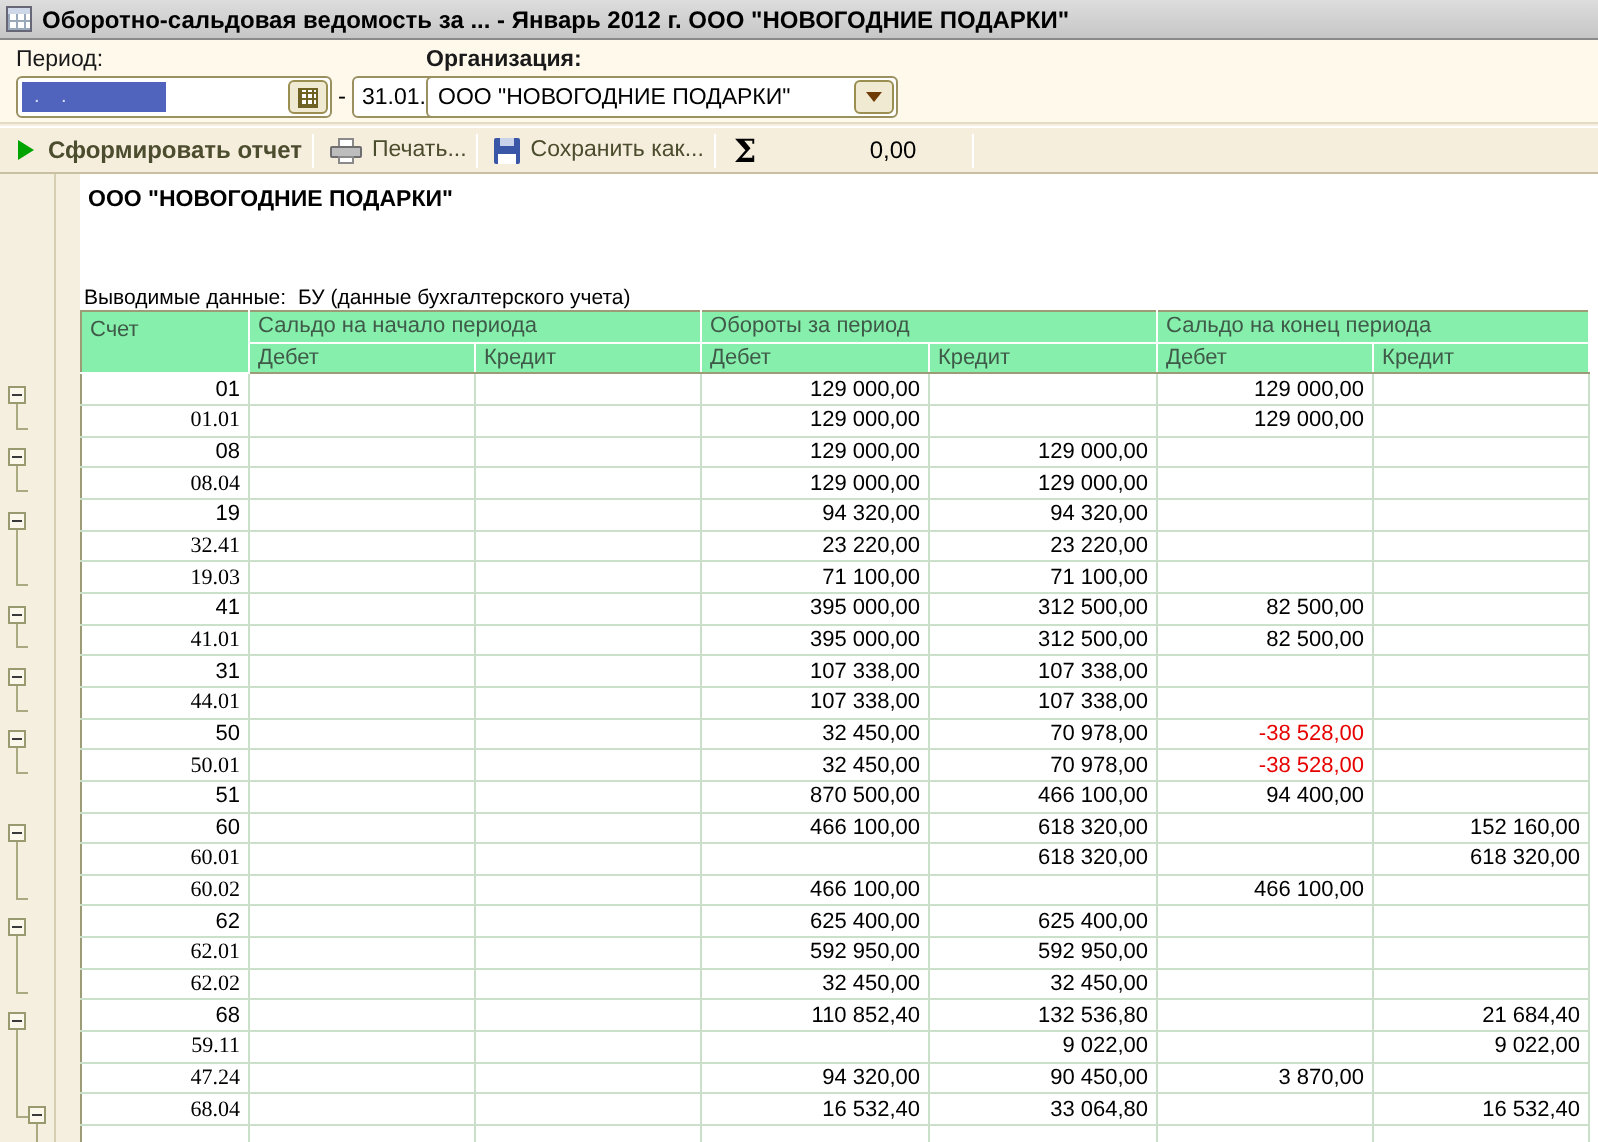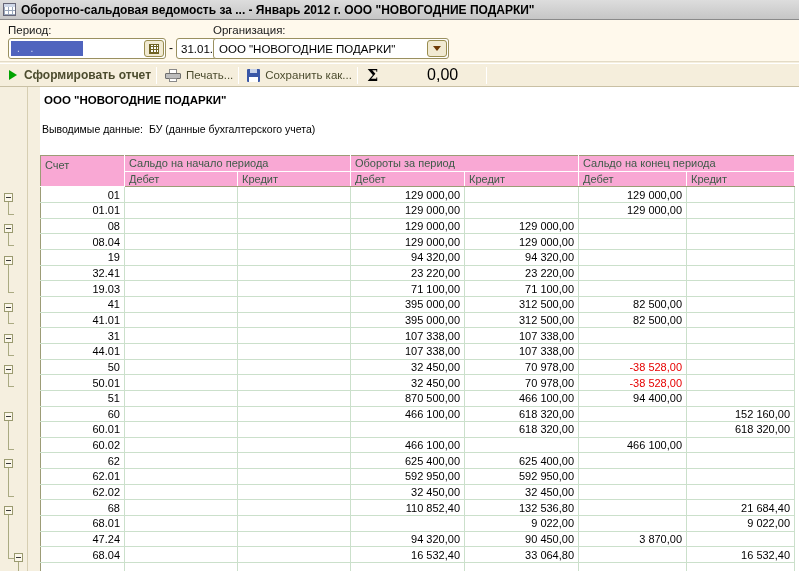--- a/index.html
+++ b/index.html
@@ -15,21 +15,21 @@
     linear-gradient(#cfd8e8 3px, transparent 3px),
     repeating-linear-gradient(0deg,#9aa8bb 0 1px, transparent 1px 4px),
     repeating-linear-gradient(90deg,#9aa8bb 0 1px, transparent 1px 4px), #fff; }
   .title-text { font-weight:bold; font-size:12px; white-space:nowrap; }
 
   
   .filters { position:absolute; left:0; top:20px; width:799px; height:42px;
     background:#FFF9EC; border-bottom:1px solid #E3DBC6; }
   .flabel { position:absolute; top:4px; font-size:11.5px; color:#1a1a1a; }
   .lbl-period { left:8px; }
-  .lbl-org { left:213px; }
+  .lbl-org { left:213px;font-weight:bold; }
   .field { position:absolute; top:18px; height:21px; background:#fff;
     border:1px solid #9A9060; border-radius:3px; display:flex; align-items:center; }
   .f-from { left:8px;  width:158px; }
   .f-to   { left:176px; width:72px; }
   .f-org  { left:213px; width:236px; }
   .sel-block { display:inline-block; margin-left:2px; width:72px; height:15px;
     background:#5064BE; color:#D6DDF5; font-size:10px; line-height:15px; padding-left:6px;
     letter-spacing:4px; overflow:hidden; }
   .date-text { padding-left:4px; font-size:11.5px; }
   .grow { flex:1; }
@@ -56,45 +56,45 @@
   .play-icon { width:0; height:0; border-left:8px solid #00A400;
     border-top:5px solid transparent; border-bottom:5px solid transparent; margin:0 7px 0 9px; }
   .icon-print { width:16px; height:13px; position:relative; margin:0 5px 0 3px; }
   .icon-print .pb { position:absolute; left:0; top:4px; width:16px; height:6px; background:#BDBDBD; border:1px solid #6E6E6E; border-radius:1px; }
   .icon-print .pp { position:absolute; left:4px; top:0; width:8px; height:5px; background:#fff; border:1px solid #8A8A8A; }
   .icon-print .po { position:absolute; left:4px; top:9px; width:8px; height:4px; background:#fff; border:1px solid #8A8A8A; }
   .icon-save { width:13px; height:13px; position:relative; background:#3A57A7; border-radius:1px; margin:0 5px 0 3px; }
   .icon-save .sh { position:absolute; top:0; left:3px; width:7px; height:4px; background:#C8D2E8; }
   .icon-save .lb { position:absolute; bottom:0; left:2px; width:9px; height:5px; background:#fff; }
   .sigma { font-weight:bold; font-size:16px; margin:0 2px 0 4px; font-family:"DejaVu Serif",serif; }
-  .sum-val { display:inline-block; width:78px; text-align:right; font-size:16px; }
+  .sum-val { display:inline-block; width:78px; text-align:right; font-size:12px; }
   .toolbar .end-sep { margin-left:28px; }
 
   
   .report { position:absolute; left:0; top:87px; width:799px; height:484px; background:#fff; overflow:hidden; }
   .margin-strip { position:absolute; left:0; top:0; width:40px; height:100%; background:#F5EFDF; }
   .margin-strip .inner-line { position:absolute; left:27px; top:0; width:1px; height:100%; background:#D6CEB2; }
   .r-company { position:absolute; left:44px; top:7px; font-weight:bold; font-size:11.5px; }
   .r-title { position:absolute; left:44px; top:20px; font-weight:bold; font-size:14px; }
-  .r-note { position:absolute; left:42px; top:36px; font-size:10.5px; }
+  .r-note { position:absolute; left:42px; top:56px; font-size:10.5px; }
   .r-note .nl { margin-right:6px; }
 
   
   table.bal { position:absolute; left:40px; top:68px; border-collapse:collapse; table-layout:fixed; width:754px; }
   table.bal th, table.bal td { font-weight:normal; font-size:11px; height:15.66px; line-height:14px;
     padding:0 4px; overflow:hidden; white-space:nowrap; }
-  thead th { background:#f9a8d4; color:#3F5A48; text-align:left; height:17px;
+  thead th { background:#86efac; color:#3F5A48; text-align:left; height:17px;
     border-right:1px solid #FFFFFF; border-bottom:1px solid #FFFFFF; }
   thead tr.h2 th { border-bottom:1px solid #9C9C76; }
   thead th.acc-h { vertical-align:top; padding-top:2px; }
   table.bal { border-left:1px solid #9C9C76; border-top:1px solid #9C9C76; border-right:1px solid #9C9C76; }
   tbody td { border-right:1px solid #CBE0CB; border-bottom:1px solid #CBE0CB; background:#fff; }
   tbody td.num { text-align:right; }
   tbody td.acct { text-align:right; padding-left:4px; }
-  tbody td.acct.lvl1 { padding-left:10px; }
+  tbody td.acct.lvl1 { padding-left:10px;font-family:Liberation Serif, serif; }
   td.neg { color:#E60000; }
 
   
   .tree-layer { position:absolute; left:0; top:103px; width:40px; height:381px; }
   .trow { position:absolute; left:0; width:40px; height:15.66px; }
   .t-box { position:absolute; top:3px; width:9px; height:9px; border:1px solid #9A9A70; background:#FBF7EA; }
   .t-box::after { content:""; position:absolute; left:1px; right:1px; top:3px; height:1px; background:#3A3A3A; }
   .t-box.l0 { left:4px; } .t-box.l1 { left:14px; }
   .t-v { position:absolute; top:0; bottom:0; width:1px; background:#AAAA82; }
   .t-v.l0 { left:8px; } .t-v.l1 { left:18px; }
@@ -384,21 +384,21 @@
           <tr>
             <td class="acct">68</td>
             <td class="num"></td>
             <td class="num"></td>
             <td class="num">110 852,40</td>
             <td class="num">132 536,80</td>
             <td class="num"></td>
             <td class="num">21 684,40</td>
           </tr>
           <tr>
-            <td class="acct lvl1">68.01</td>
+            <td class="acct lvl1">59.11</td>
             <td class="num"></td>
             <td class="num"></td>
             <td class="num"></td>
             <td class="num">9 022,00</td>
             <td class="num"></td>
             <td class="num">9 022,00</td>
           </tr>
           <tr>
             <td class="acct lvl1">47.24</td>
             <td class="num"></td>

